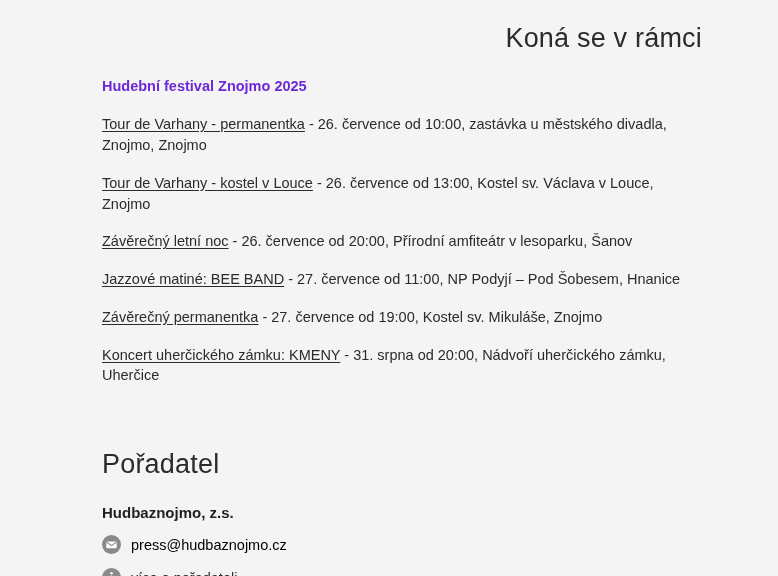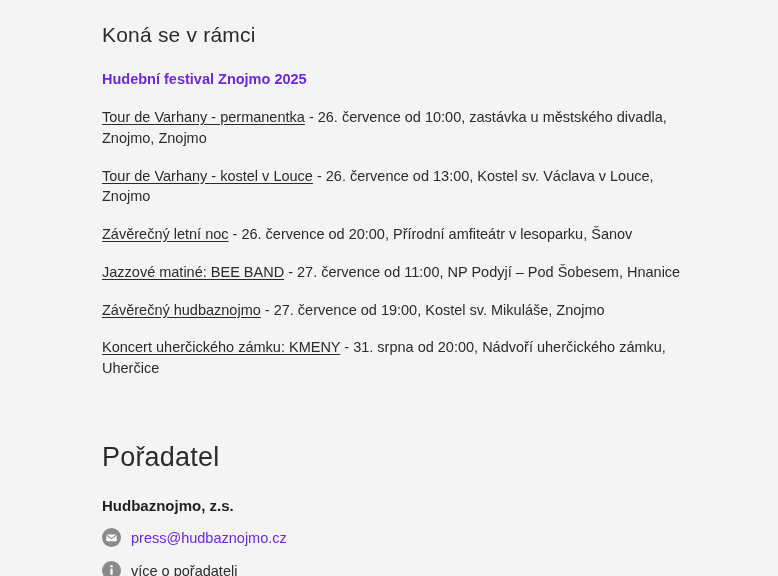--- a/index.html
+++ b/index.html
@@ -20,26 +20,27 @@
     height: 576px;
     background: #f4f4f4;
   }
   .content {
     position: absolute;
     left: 102px;
     top: 0;
     width: 600px;
   }
   h2.section-title {
-    font-size: 21px;
+    font-size: 27px;
     font-weight: 400;
     color: #2b2b2b;
     margin: 22px 0 0 0;
     line-height: 1.2;
     letter-spacing: 0.2px;
+    text-align: right;
   }
   .subtitle {
     font-size: 14.5px;
     font-weight: bold;
     color: #6d28d9;
     margin: 24px 0 0 0;
   }
   ul.event-list {
     list-style: none;
     margin: 0;
@@ -81,21 +82,21 @@
     width: 19px;
     height: 19px;
     flex: 0 0 19px;
     margin-right: 10px;
     display: inline-flex;
     align-items: center;
     justify-content: center;
   }
   .contact-text {
     font-size: 14.5px;
-    color: #6d28d9;
+    color: #000000;
   }
   a.contact-link {
     font-size: 14.5px;
     color: #2b2b2b;
     text-decoration: underline;
     text-underline-offset: 2px;
   }
 </style>
 </head>
 <body>
@@ -114,21 +115,21 @@
       <li>
         <a class="event-link" href="#">Tour de Varhany - kostel v Louce</a><span> - 26. července od 13:00, Kostel sv. Václava v Louce, Znojmo</span>
       </li>
       <li>
         <a class="event-link" href="#">Závěrečný letní noc</a><span> - 26. července od 20:00, Přírodní amfiteátr v lesoparku, Šanov</span>
       </li>
       <li>
         <a class="event-link" href="#">Jazzové matiné: BEE BAND</a><span> - 27. července od 11:00, NP Podyjí – Pod Šobesem, Hnanice</span>
       </li>
       <li>
-        <a class="event-link" href="#">Závěrečný hudbaznojmo</a><span> - 27. července od 19:00, Kostel sv. Mikuláše, Znojmo</span>
+        <a class="event-link" href="#">Závěrečný permanentka</a><span> - 27. července od 19:00, Kostel sv. Mikuláše, Znojmo</span>
       </li>
       <li>
         <a class="event-link" href="#">Koncert uherčického zámku: KMENY</a><span> - 31. srpna od 20:00, Nádvoří uherčického zámku, Uherčice</span>
       </li>
     </ul>
 
     <h2 class="organizer-title">Pořadatel</h2>
 
     <div class="organizer-name">Hudbaznojmo, z.s.</div>
 

